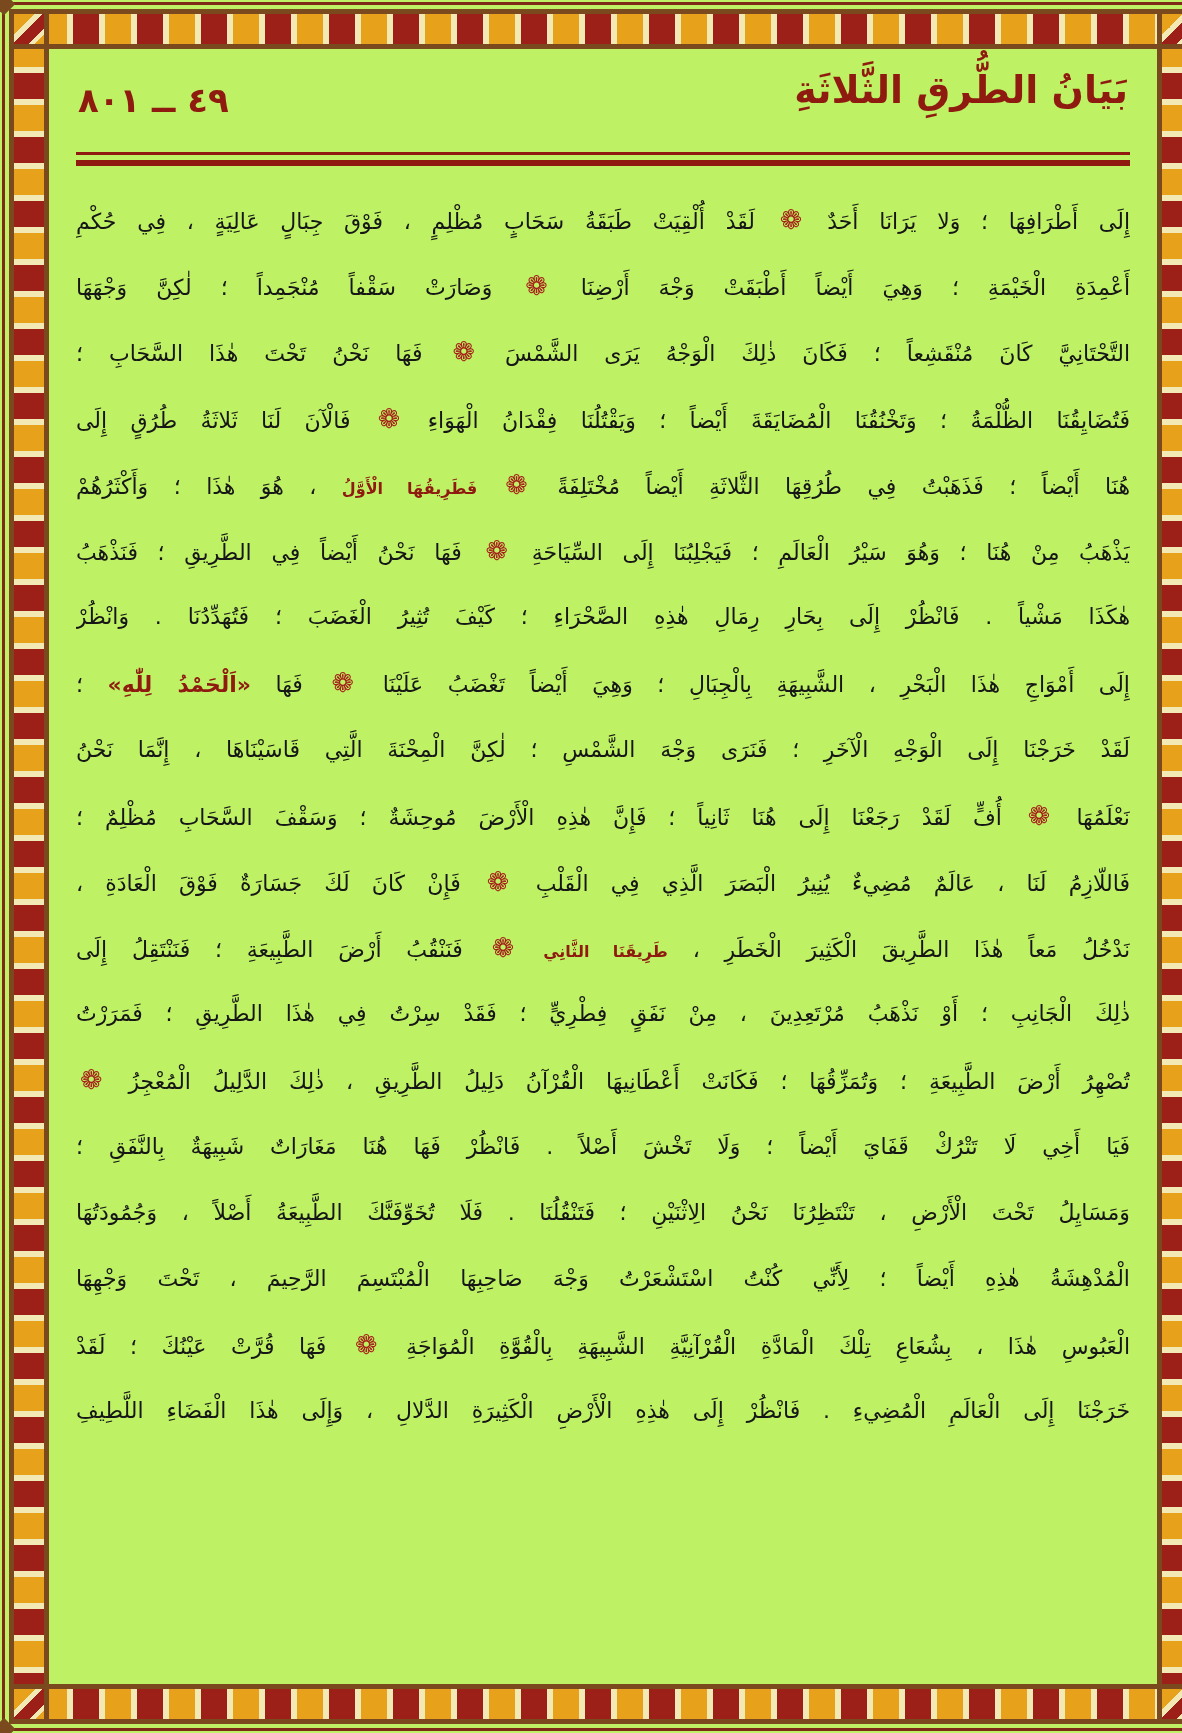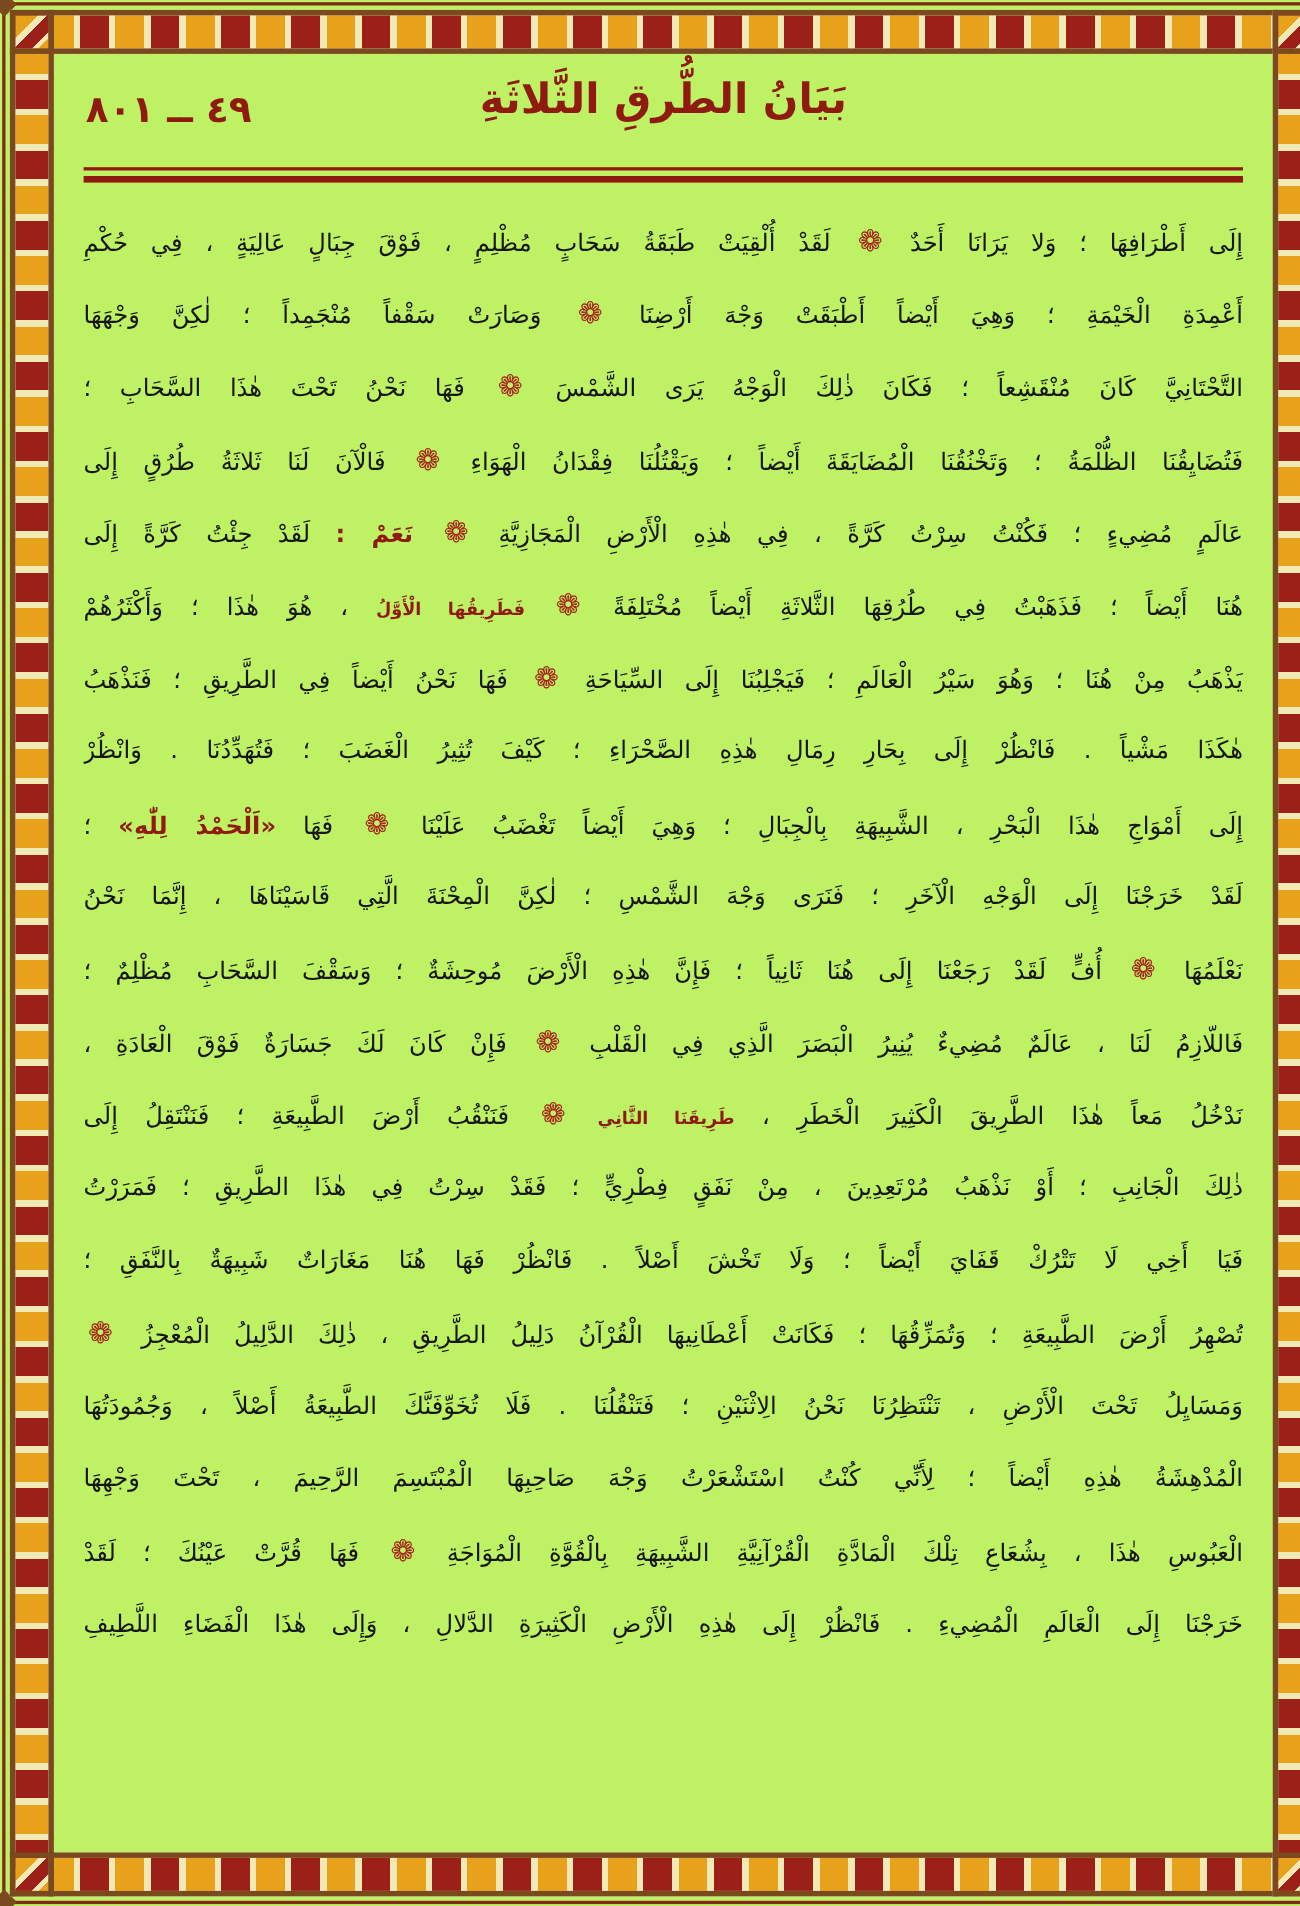--- a/index.html
+++ b/index.html
@@ -37,21 +37,21 @@
   .tip.tl { top:-4px; left:-4px; } .tip.tr { top:-4px; right:-4px; }
   .tip.bl { bottom:-4px; left:-4px; } .tip.br { bottom:-4px; right:-4px; }
 
   
   .header { position:absolute; top:64px; left:78px; right:78px; height:78px; direction:rtl; }
   .page-number {
     position:absolute; left:0; top:16px;
     font-size:34px; font-weight:bold; color:#8E1A10; direction:rtl; letter-spacing:1px;
   }
   .page-title {
-    position:absolute; left:0; right:0; top:4px; text-align:center;
+    position:absolute; left:0; right:0; top:4px; text-align:right;
     font-size:38px; font-weight:bold; color:#8E1A10; direction:rtl;
   }
   .double-rule {
     position:absolute; top:152px; left:76px; right:76px; height:5px;
     border-top:3px solid #8E1A10; border-bottom:6px solid #8E1A10;
   }
 
   
   .body-text { position:absolute; top:178px; left:76px; right:76px; direction:rtl; }
   .line {
@@ -87,31 +87,30 @@
     <div class="page-number">٤٩ ــ ٨٠١</div>
     <div class="page-title">بَيَانُ الطُّرقِ الثَّلاثَةِ</div>
   </div>
   <div class="double-rule"></div>
 
   <div class="body-text">
       <div class="line"><span class="seg">إِلَى أَطْرَافِهَا ؛ وَلا يَرَانَا أَحَدٌ </span><span class="rosette">❁</span><span class="seg"> لَقَدْ أُلْقِيَتْ طَبَقَةُ سَحَابٍ مُظْلِمٍ ، فَوْقَ جِبَالٍ عَالِيَةٍ ، فِي حُكْمِ</span></div>
       <div class="line"><span class="seg">أَعْمِدَةِ الْخَيْمَةِ ؛ وَهِيَ أَيْضاً أَطْبَقَتْ وَجْهَ أَرْضِنَا </span><span class="rosette">❁</span><span class="seg"> وَصَارَتْ سَقْفاً مُنْجَمِداً ؛ لٰكِنَّ وَجْهَهَا</span></div>
       <div class="line"><span class="seg">التَّحْتَانِيَّ كَانَ مُنْقَشِعاً ؛ فَكَانَ ذٰلِكَ الْوَجْهُ يَرَى الشَّمْسَ </span><span class="rosette">❁</span><span class="seg"> فَهَا نَحْنُ تَحْتَ هٰذَا السَّحَابِ ؛</span></div>
       <div class="line"><span class="seg">فَتُضَايِقُنَا الظُّلْمَةُ ؛ وَتَخْنُقُنَا الْمُضَايَقَةَ أَيْضاً ؛ وَيَقْتُلُنَا فِقْدَانُ الْهَوَاءِ </span><span class="rosette">❁</span><span class="seg"> فَالْآنَ لَنَا ثَلاثَةُ طُرُقٍ إِلَى</span></div>
-      <div class="line"><span class="seg">عَالَمٍ مُضِيءٍ ؛ فَكُنْتُ سِرْتُ كَرَّةً ، فِي هٰذِهِ الْأَرْضِ الْمَجَازِيَّةِ </span><span class="rosette">❁</span><span class="seg red"> نَعَمْ :</span><span class="seg"> لَقَدْ جِئْتُ كَرَّةً إِلَى</span></div>
       <div class="line"><span class="seg">هُنَا أَيْضاً ؛ فَذَهَبْتُ فِي طُرُقِهَا الثَّلاثَةِ أَيْضاً مُخْتَلِفَةً </span><span class="rosette">❁</span><span class="seg redbold"> فَطَرِيقُهَا الْأَوَّلُ</span><span class="seg"> ، هُوَ هٰذَا ؛ وَأَكْثَرُهُمْ</span></div>
       <div class="line"><span class="seg">يَذْهَبُ مِنْ هُنَا ؛ وَهُوَ سَيْرُ الْعَالَمِ ؛ فَيَجْلِبُنَا إِلَى السِّيَاحَةِ </span><span class="rosette">❁</span><span class="seg"> فَهَا نَحْنُ أَيْضاً فِي الطَّرِيقِ ؛ فَنَذْهَبُ</span></div>
       <div class="line"><span class="seg">هٰكَذَا مَشْياً . فَانْظُرْ إِلَى بِحَارِ رِمَالِ هٰذِهِ الصَّحْرَاءِ ؛ كَيْفَ تُثِيرُ الْغَضَبَ ؛ فَتُهَدِّدُنَا . وَانْظُرْ</span></div>
       <div class="line"><span class="seg">إِلَى أَمْوَاجِ هٰذَا الْبَحْرِ ، الشَّبِيهَةِ بِالْجِبَالِ ؛ وَهِيَ أَيْضاً تَغْضَبُ عَلَيْنَا </span><span class="rosette">❁</span><span class="seg"> فَهَا </span><span class="seg red">«اَلْحَمْدُ لِلّٰهِ»</span><span class="seg"> ؛</span></div>
       <div class="line"><span class="seg">لَقَدْ خَرَجْنَا إِلَى الْوَجْهِ الْآخَرِ ؛ فَنَرَى وَجْهَ الشَّمْسِ ؛ لٰكِنَّ الْمِحْنَةَ الَّتِي قَاسَيْنَاهَا ، إِنَّمَا نَحْنُ</span></div>
       <div class="line"><span class="seg">نَعْلَمُهَا </span><span class="rosette">❁</span><span class="seg"> أُفٍّ لَقَدْ رَجَعْنَا إِلَى هُنَا ثَانِياً ؛ فَإِنَّ هٰذِهِ الْأَرْضَ مُوحِشَةٌ ؛ وَسَقْفَ السَّحَابِ مُظْلِمٌ ؛</span></div>
       <div class="line"><span class="seg">فَاللّازِمُ لَنَا ، عَالَمٌ مُضِيءٌ يُنِيرُ الْبَصَرَ الَّذِي فِي الْقَلْبِ </span><span class="rosette">❁</span><span class="seg"> فَإِنْ كَانَ لَكَ جَسَارَةٌ فَوْقَ الْعَادَةِ ،</span></div>
       <div class="line"><span class="seg">نَدْخُلُ مَعاً هٰذَا الطَّرِيقَ الْكَثِيرَ الْخَطَرِ ، </span><span class="seg redbold">طَرِيقَنَا الثَّانِي</span><span class="seg"> </span><span class="rosette">❁</span><span class="seg"> فَنَنْقُبُ أَرْضَ الطَّبِيعَةِ ؛ فَنَنْتَقِلُ إِلَى</span></div>
       <div class="line"><span class="seg">ذٰلِكَ الْجَانِبِ ؛ أَوْ نَذْهَبُ مُرْتَعِدِينَ ، مِنْ نَفَقٍ فِطْرِيٍّ ؛ فَقَدْ سِرْتُ فِي هٰذَا الطَّرِيقِ ؛ فَمَرَرْتُ</span></div>
+      <div class="line"><span class="seg">تُصْهِرُ أَرْضَ الطَّبِيعَةِ ؛ وَتُمَزِّقُهَا ؛ فَكَانَتْ أَعْطَانِيهَا الْقُرْآنُ دَلِيلُ الطَّرِيقِ ، ذٰلِكَ الدَّلِيلُ الْمُعْجِزُ </span><span class="rosette">❁</span></div>
       <div class="line"><span class="seg">فَيَا أَخِي لَا تَتْرُكْ قَفَايَ أَيْضاً ؛ وَلَا تَخْشَ أَصْلاً . فَانْظُرْ فَهَا هُنَا مَغَارَاتٌ شَبِيهَةٌ بِالنَّفَقِ ؛</span></div>
-      <div class="line"><span class="seg">تُصْهِرُ أَرْضَ الطَّبِيعَةِ ؛ وَتُمَزِّقُهَا ؛ فَكَانَتْ أَعْطَانِيهَا الْقُرْآنُ دَلِيلُ الطَّرِيقِ ، ذٰلِكَ الدَّلِيلُ الْمُعْجِزُ </span><span class="rosette">❁</span></div>
       <div class="line"><span class="seg">وَمَسَايِلُ تَحْتَ الْأَرْضِ ، تَنْتَظِرُنَا نَحْنُ الِاثْنَيْنِ ؛ فَتَنْقُلُنَا . فَلَا تُخَوِّفَنَّكَ الطَّبِيعَةُ أَصْلاً ، وَجُمُودَتُهَا</span></div>
       <div class="line"><span class="seg">الْمُدْهِشَةُ هٰذِهِ أَيْضاً ؛ لِأَنِّي كُنْتُ اسْتَشْعَرْتُ وَجْهَ صَاحِبِهَا الْمُبْتَسِمَ الرَّحِيمَ ، تَحْتَ وَجْهِهَا</span></div>
       <div class="line"><span class="seg">الْعَبُوسِ هٰذَا ، بِشُعَاعِ تِلْكَ الْمَادَّةِ الْقُرْآنِيَّةِ الشَّبِيهَةِ بِالْقُوَّةِ الْمُوَاجَةِ </span><span class="rosette">❁</span><span class="seg"> فَهَا قُرَّتْ عَيْنُكَ ؛ لَقَدْ</span></div>
       <div class="line"><span class="seg">خَرَجْنَا إِلَى الْعَالَمِ الْمُضِيءِ . فَانْظُرْ إِلَى هٰذِهِ الْأَرْضِ الْكَثِيرَةِ الدَّلالِ ، وَإِلَى هٰذَا الْفَضَاءِ اللَّطِيفِ</span></div>
     </div>
 
 </div>
 
 </body></html>

